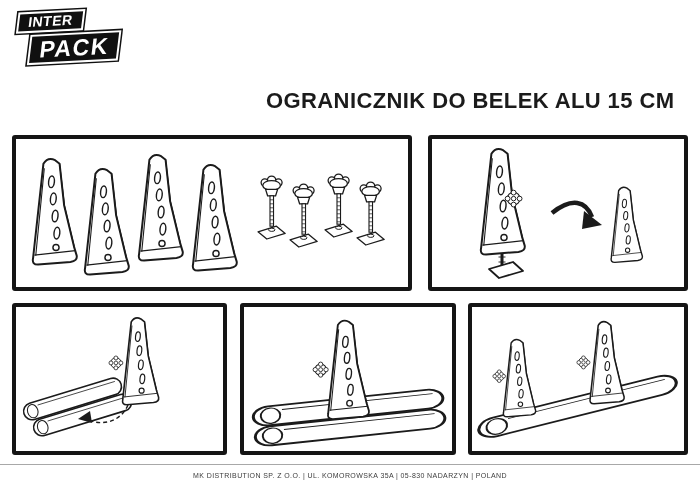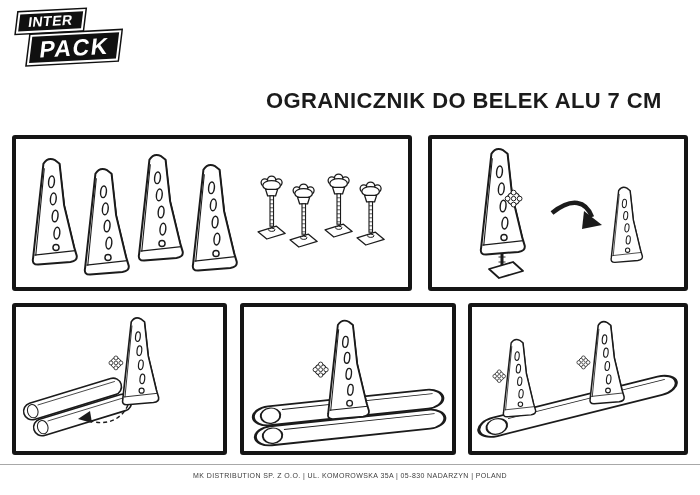--- a/index.html
+++ b/index.html
@@ -78,21 +78,21 @@
 
   <div class="logo">
     <div class="logo-row logo-inter">
       <span>INTER</span>
     </div>
     <div class="logo-row logo-pack">
       <span>PACK</span>
     </div>
   </div>
 
-  <div class="title">OGRANICZNIK DO BELEK ALU 7 CM</div>
+  <div class="title">OGRANICZNIK DO BELEK ALU 15 CM</div>
 
   <div class="panel p1">
     <svg viewBox="0 0 392 148">
       <use href="#g-stop" transform="translate(4,14) scale(0.9)"></use>
       <use href="#g-stop" transform="translate(56,24) scale(0.9)"></use>
       <use href="#g-stop" transform="translate(110,10) scale(0.9)"></use>
       <use href="#g-stop" transform="translate(164,20) scale(0.9)"></use>
       <use href="#g-bolt" transform="translate(238,36) scale(0.8)"></use>
       <use href="#g-bolt" transform="translate(270,44) scale(0.8)"></use>
       <use href="#g-bolt" transform="translate(305,34) scale(0.8)"></use>

